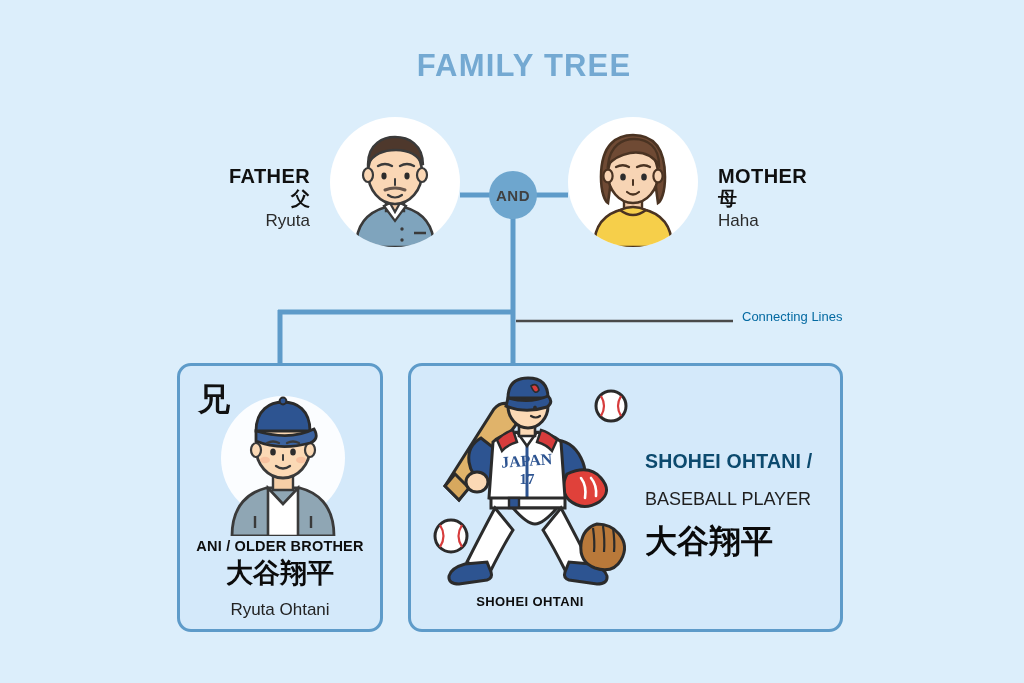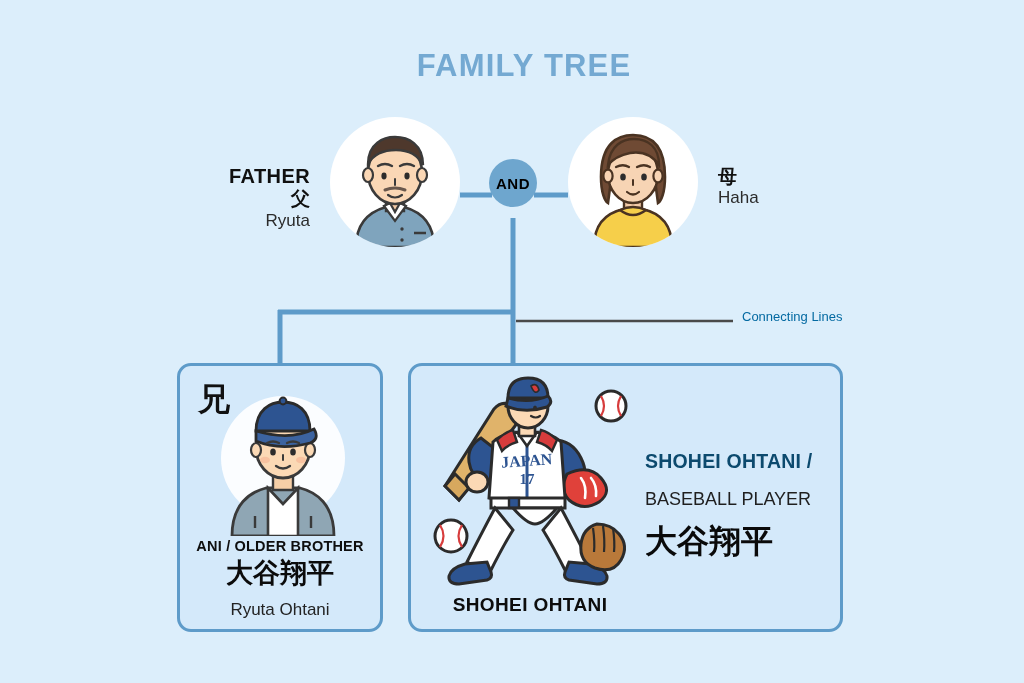--- a/index.html
+++ b/index.html
@@ -42,26 +42,26 @@
     top: 0;
     width: 1024px;
     height: 683px;
     pointer-events: none;
   }
 
   
   .and-badge {
     position: absolute;
     left: 489px;
-    top: 159px;
+    top: 171px;
     width: 48px;
     height: 48px;
     border-radius: 50%;
     background: #6ea6ce;
-    color: #000000;
+    color: #404040;
     font-size: 15px;
     font-weight: bold;
     letter-spacing: 0.5px;
     display: flex;
     align-items: center;
     justify-content: center;
     z-index: 5;
   }
 
   
@@ -184,21 +184,21 @@
     top: 8px;
     width: 215px;
     height: 230px;
   }
   .shohei-caption {
     position: absolute;
     left: 14px;
     top: 228px;
     width: 210px;
     text-align: center;
-    font-size: 19px;
+    font-size: 13px;
     font-weight: bold;
     letter-spacing: 0.4px;
     color: #0d0d0d;
   }
   .shohei-text {
     position: absolute;
     left: 234px;
     top: 64px;
     width: 195px;
     text-align: left;
@@ -320,20 +320,21 @@
       <ellipse cx="55" cy="60" rx="2.8" ry="3.6" fill="#2c2c2c"></ellipse>
       <ellipse cx="76" cy="60" rx="2.8" ry="3.6" fill="#2c2c2c"></ellipse>
 
       <path d="M65 63 v5" stroke="#4a3322" stroke-width="2" stroke-linecap="round" fill="none"></path>
 
       <path d="M59 75 q6 5 12 0" fill="none" stroke="#4a3322" stroke-width="2.2" stroke-linecap="round"></path>
     </svg>
   </div>
 
   <div class="parent-label" id="mother-label">
+    <span class="p-role">MOTHER</span>
     <span class="p-kanji">母</span>
     <span class="p-romaji">Haha</span>
   </div>
 
   <div class="card" id="brother-card">
     <div class="kanji-badge">兄</div>
 
     <div class="brother-avatar">
       <svg width="150" height="150" viewBox="0 0 150 150">
         <circle cx="75" cy="72" r="62" fill="#fbfdff"></circle>

